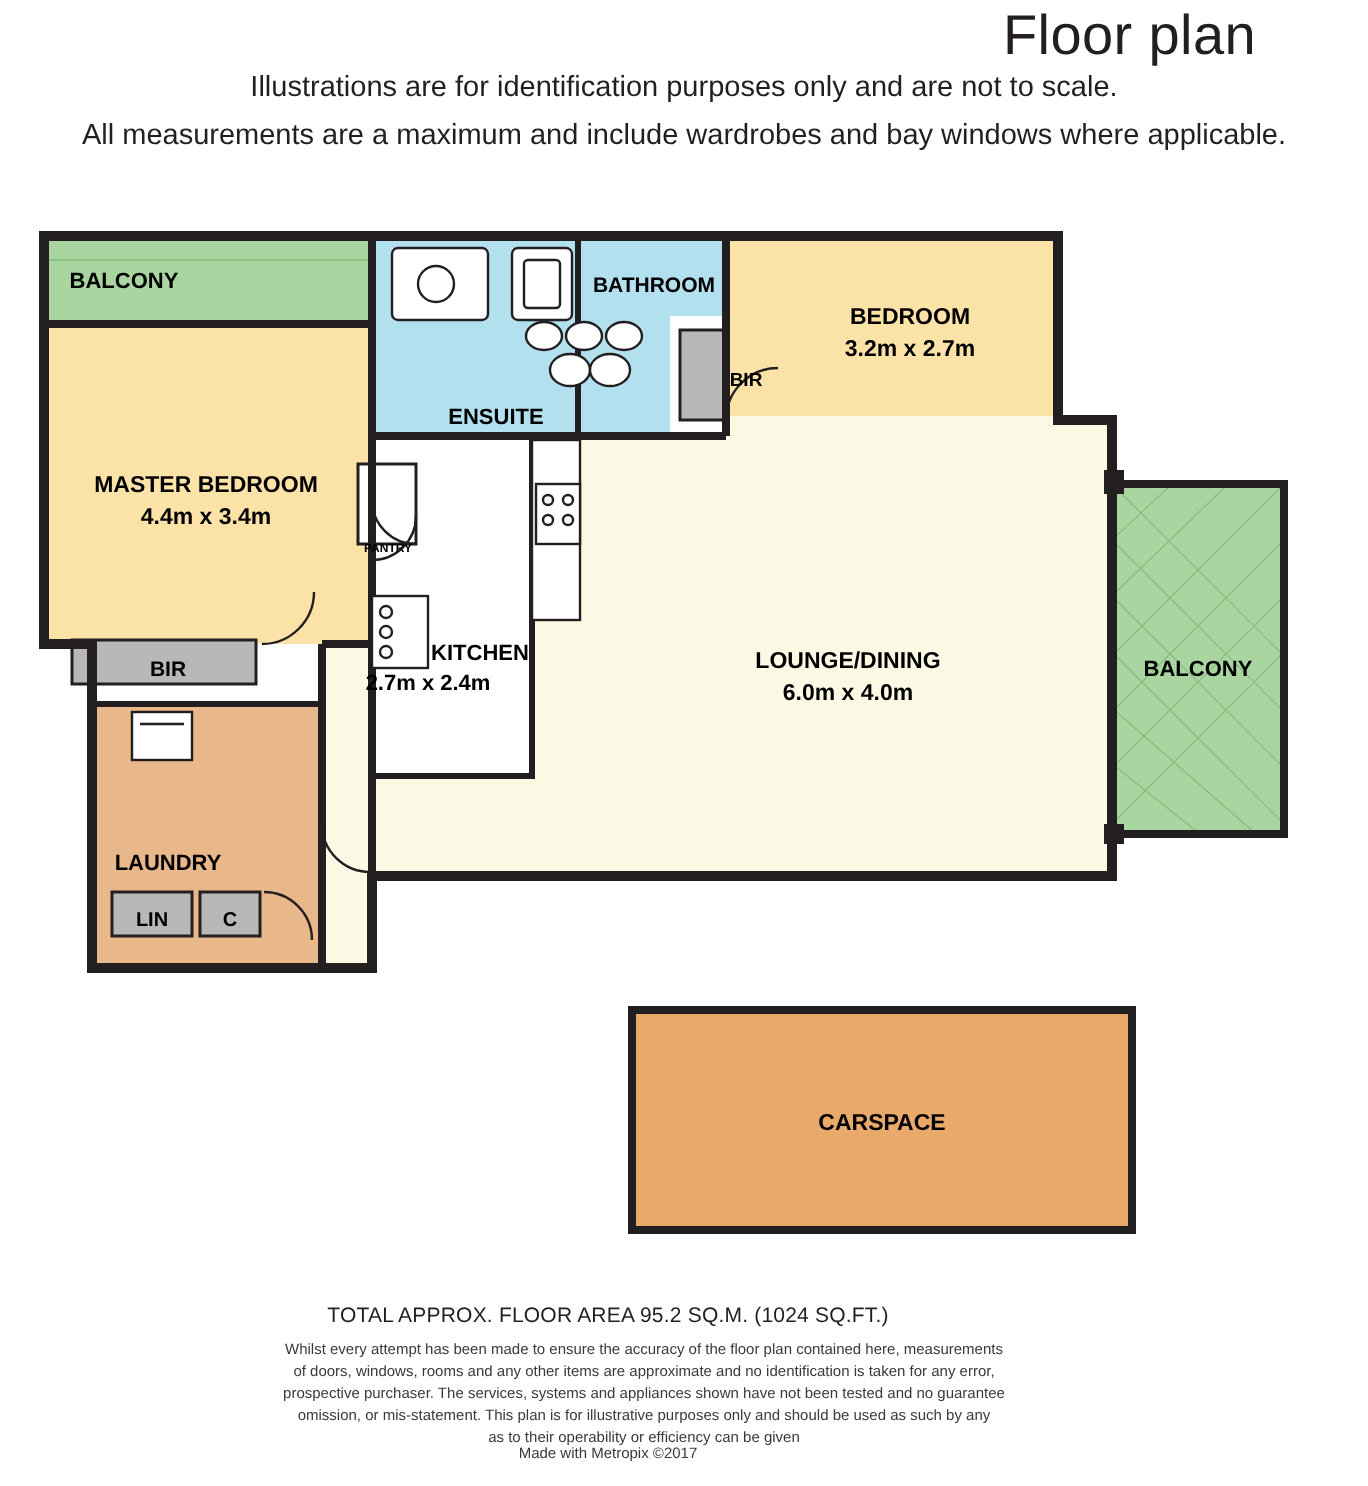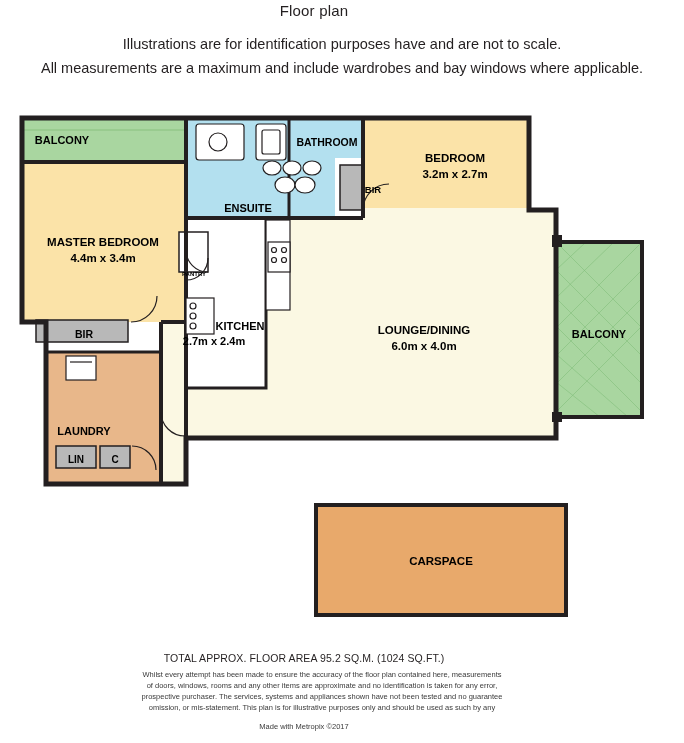--- a/index.html
+++ b/index.html
@@ -13,22 +13,22 @@
     position: relative;
     font-family: "Liberation Sans", sans-serif;
     color: #231f20;
     overflow: hidden;
   }
   .title {
     position: absolute;
     top: 2px;
     left: 0;
     width: 628px;
-    text-align: center;
-    font-size: 15px;
+    text-align: right;
+    font-size: 28px;
     letter-spacing: 0.2px;
   }
   .sub1, .sub2 {
     position: absolute;
     left: 0;
     width: 684px;
     text-align: center;
     font-size: 14.5px;
   }
   .sub1 { top: 36px; }
@@ -70,21 +70,21 @@
     font-size: 7.5px;
     color: #3a3a3a;
   }
   
   .rmlabel { font-family: "Liberation Sans", sans-serif; font-weight: bold; text-anchor: middle; }
 </style>
 </head>
 <body>
 
 <div class="title">Floor plan</div>
-<div class="sub1">Illustrations are for identification purposes have and are not to scale.</div>
+<div class="sub1">Illustrations are for identification purposes only and are not to scale.</div>
 <div class="sub2">All measurements are a maximum and include wardrobes and bay windows where applicable.</div>
 
 <svg id="plan" viewBox="0 0 684 560" width="684" height="560" xmlns="http://www.w3.org/2000/svg">
 
   <g>
     <rect x="22" y="28" width="163" height="44" fill="#a9d6a0"></rect>
     <g stroke="#6aa860" stroke-width="0.6" opacity="0.85">
       <path d="M22 28 L185 28 M22 40 L185 40"></path>
     </g>
     <rect x="22" y="28" width="163" height="44" fill="none" stroke="#8ac184" stroke-width="0.5"></rect>
@@ -219,14 +219,15 @@
 
   <text class="rmlabel" x="441" y="475" font-size="11.5">CARSPACE</text>
 </svg>
 
 <div class="footer-area">TOTAL APPROX. FLOOR AREA 95.2 SQ.M. (1024 SQ.FT.)</div>
 <div class="disclaimer">
   <div>Whilst every attempt has been made to ensure the accuracy of the floor plan contained here, measurements</div>
   <div>of doors, windows, rooms and any other items are approximate and no identification is taken for any error,</div>
   <div>prospective purchaser. The services, systems and appliances shown have not been tested and no guarantee</div>
   <div>omission, or mis-statement. This plan is for illustrative purposes only and should be used as such by any</div>
+  <div>as to their operability or efficiency can be given</div>
 </div>
 <div class="madeby">Made with Metropix ©2017</div>
 
 </body></html>

